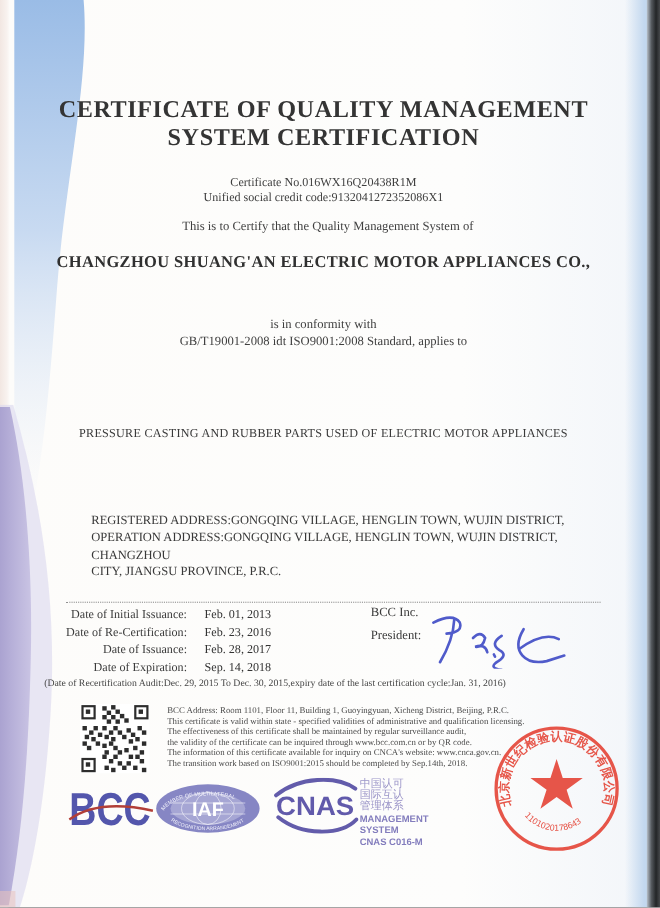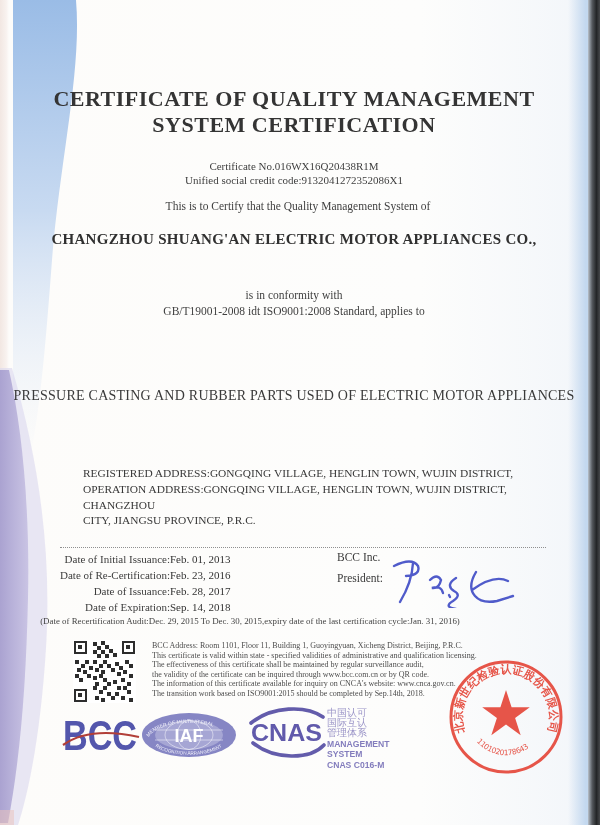--- a/index.html
+++ b/index.html
@@ -13,27 +13,27 @@
   .edge-left{left:0;top:0;width:9px;height:825px;background:linear-gradient(90deg,#f2e7e2,#f8f2ef 70%,rgba(255,255,255,0));}
   .edge-blue{left:568px;top:0;width:22px;height:825px;background:linear-gradient(90deg,rgba(205,222,242,0),#c3d8ef 80%);}
   .edge-dark{left:588px;top:0;width:12px;height:825px;background:linear-gradient(90deg,#b9c2cc,#55595e 35%,#232527 70%,#46484b);}
   .corner-pink{left:0;top:810px;width:14px;height:15px;background:#e9c2bd;opacity:.55;}
   
   .title{left:0;top:86px;width:588px;text-align:center;font-weight:bold;font-size:22px;line-height:26px;letter-spacing:.5px;color:#343434;}
   .certno-block{left:0;top:159px;width:588px;text-align:center;font-size:11px;line-height:14px;color:#3f3f3f;}
   .intro{left:0;top:200px;width:596px;text-align:center;font-size:11.5px;color:#3f3f3f;}
   .company{left:0;top:229px;width:588px;text-align:center;font-weight:bold;font-size:15px;line-height:21.5px;letter-spacing:.3px;color:#303030;}
   .conformity{left:0;top:288px;width:588px;text-align:center;font-size:11.5px;line-height:15.5px;color:#3f3f3f;}
-  .scope{left:0;top:388px;width:588px;text-align:center;font-size:14px;letter-spacing:.25px;color:#3a3a3a;font-family:Liberation Serif, serif;}
+  .scope{left:0;top:388px;width:588px;text-align:center;font-size:11px;letter-spacing:.25px;color:#3a3a3a;font-family:Liberation Serif, serif;}
   .addr{left:83px;top:466px;width:460px;font-size:11.4px;line-height:15.8px;color:#383838;}
   .dotline{left:60px;top:547px;width:486px;height:0;border-top:1px dotted #8f8f8f;}
   .dates{left:45px;top:551px;width:230px;font-size:11px;}
   .drow{display:flex;line-height:16.1px;}
   .dlabel{flex:0 0 125px;text-align:right;color:#3c3c3c;}
-  .dvalue{margin-left:0;color:#333;}
+  .dvalue{margin-left:16px;color:#333;}
   .issuer{left:337px;top:551px;font-size:11.5px;color:#3a3a3a;}
   .president{left:337px;top:572px;font-size:11.5px;color:#3a3a3a;}
   .sig{left:372px;top:556px;}
   .audit{left:0;top:616px;width:500px;text-align:center;font-size:8.9px;color:#444;}
   
   .qr{left:73px;top:640px;width:63px;height:63px;background:#fff;}
   .qr .finder{position:absolute;width:13px;height:13px;border:2.5px solid #2d2d2d;box-sizing:border-box;}
   .qr .finder::after{content:"";position:absolute;left:2px;top:2px;width:4px;height:4px;background:#2d2d2d;}
   .qr .f-tl{left:1px;top:1px;} .qr .f-tr{right:1px;top:1px;} .qr .f-bl{left:1px;bottom:1px;}
   .qr .noise{position:absolute;left:0;top:0;width:4px;height:4px;background:transparent;

